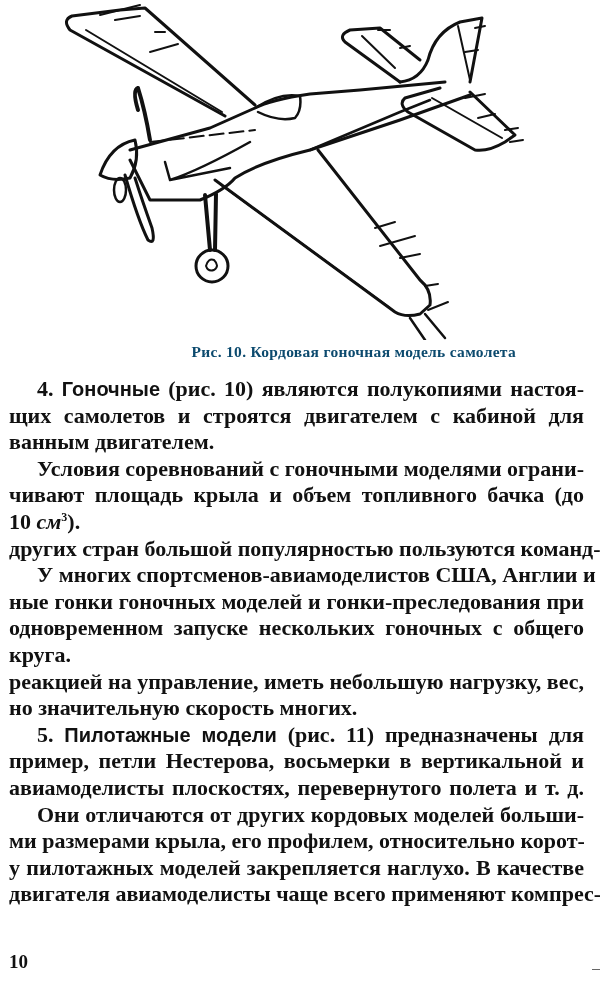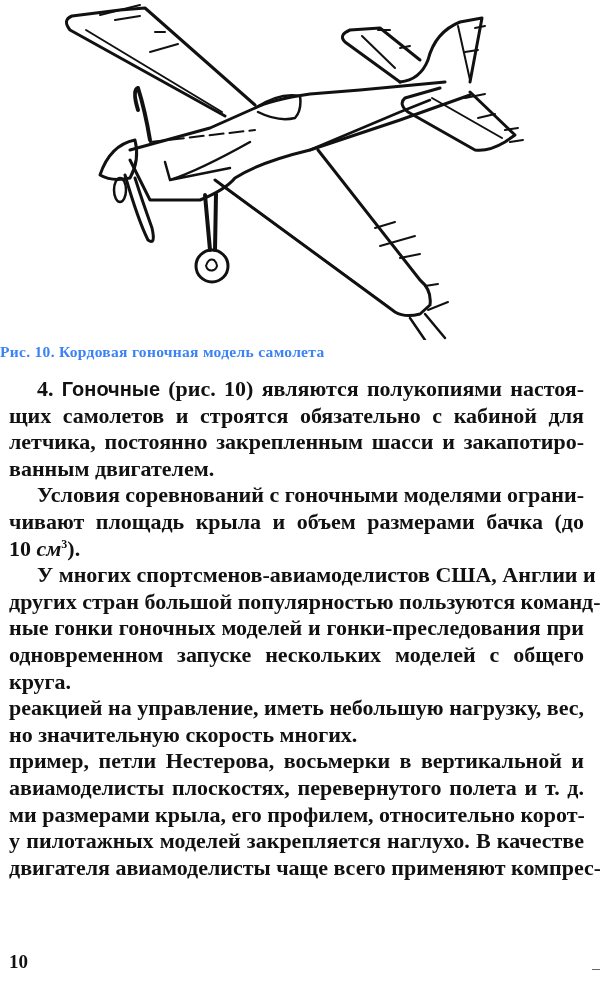--- a/index.html
+++ b/index.html
@@ -1,22 +1,22 @@
 <!DOCTYPE html>
 <html><head>
 <meta charset="utf-8">
 <style>
   html, body { margin: 0; padding: 0; background: #ffffff; }
   body { width: 600px; height: 1007px; position: relative; overflow: hidden; color: #111; }
   .figure { position: absolute; left: 0; top: 0; width: 600px; height: 340px; }
   .figure svg { width: 600px; height: 340px; display: block; }
   .caption {
-    position: absolute; left: 0; top: 343px; width: 516px; text-align: left;
+    position: absolute; left: 0; top: 343px; width: 516px; text-align: right;
     font-family: "Liberation Serif", serif; font-weight: bold; font-size: 15.5px;
-    letter-spacing: 0.3px; color: #3b82f6;
+    letter-spacing: 0.3px; color: #0c4a6e;
   }
   .body {
     position: absolute; left: 9px; top: 376px; width: 575px;
     font-family: "Liberation Serif", serif; font-size: 22px; line-height: 26.6px;
     color: #111; font-weight: bold;
   }
   .line { display: block; white-space: nowrap; text-align: justify; text-align-last: justify; height: 26.6px; }
   .line.last { text-align-last: left; }
   .indent { padding-left: 28px; }
   .b { font-weight: bold; font-family: "Liberation Sans", sans-serif; font-size: 20px; }
@@ -87,35 +87,36 @@
     <line x1="478" y1="118" x2="495" y2="114" stroke-width="2"></line>
     <line x1="505" y1="130" x2="518" y2="128" stroke-width="2"></line>
     <line x1="510" y1="142" x2="523" y2="140" stroke-width="2"></line>
   </svg>
 </div>
 
 <div class="caption">Рис. 10. Кордовая гоночная модель самолета</div>
 
 <div class="body">
   <span class="line indent"><span>4. </span><span class="b">Гоночные</span><span> (рис. 10) являются полукопиями настоя-</span></span>
-  <span class="line">щих самолетов и строятся  обязательно с кабиной  для</span>
-  <span class="line">летчика, постоянно закрепленным шасси и закапотиро-</span>
+  <span class="line">щих самолетов и строятся  двигателем с кабиной  для</span>
   <span class="line last">ванным двигателем.</span>
   <span class="line indent">Условия соревнований с гоночными моделями ограни-</span>
-  <span class="line">чивают площадь крыла и объем размерами  бачка (до</span>
+  <span class="line">чивают площадь крыла и объем топливного  бачка (до</span>
   <span class="line last"><span>10 </span><span class="it">см</span><sup>3</sup><span>).</span></span>
+  <span class="line">других стран большой популярностью пользуются команд-</span>
   <span class="line indent">У многих спортсменов-авиамоделистов США, Англии и</span>
-  <span class="line">других стран большой популярностью пользуются команд-</span>
   <span class="line">ные гонки гоночных моделей и гонки-преследования при</span>
-  <span class="line">одновременном запуске нескольких  моделей  с  общего</span>
+  <span class="line">одновременном запуске нескольких  гоночных  с  общего</span>
   <span class="line last">круга.</span>
   <span class="line">реакцией на управление, иметь небольшую нагрузку, вес,</span>
   <span class="line last">но значительную скорость многих.</span>
+  <span class="line indent"><span>5. </span><span class="b">Пилотажные модели</span><span> (рис. 11) предназначены для</span></span>
   <span class="line">пример, петли Нестерова, восьмерки  в  вертикальной и</span>
   <span class="line">авиамоделисты плоскостях, перевернутого полета и т. д.</span>
+  <span class="line indent">Они отличаются от других кордовых моделей больши-</span>
   <span class="line">ми размерами крыла, его профилем, относительно корот-</span>
   <span class="line">у пилотажных моделей закрепляется наглухо. В качестве</span>
   <span class="line">двигателя авиамоделисты чаще всего применяют компрес-</span>
 
 </div>
 
 <div class="pagenum">10</div>
 <div class="rule"></div>
 
 </body></html>

